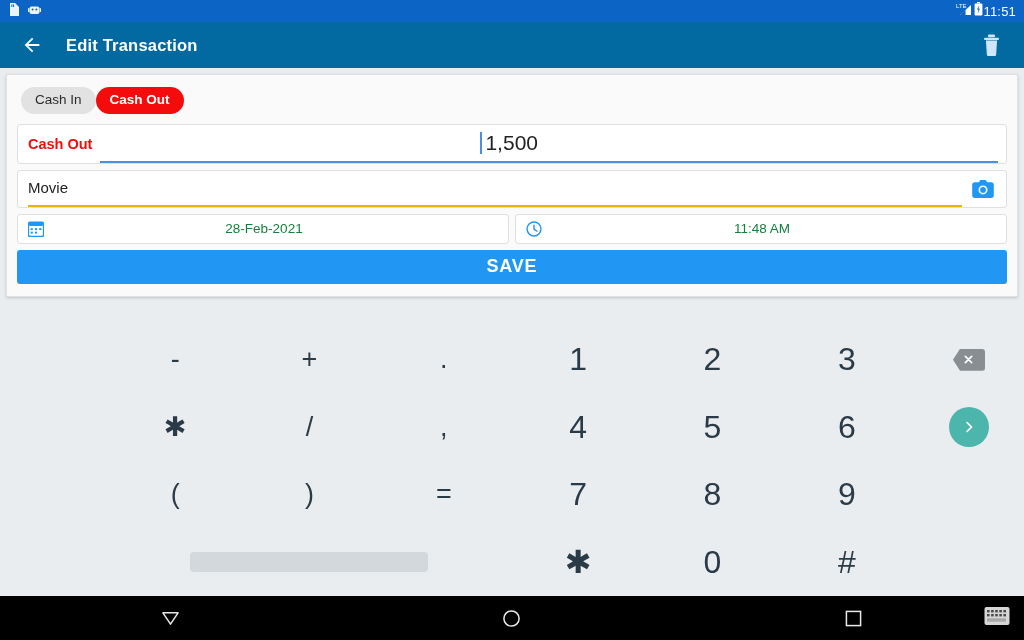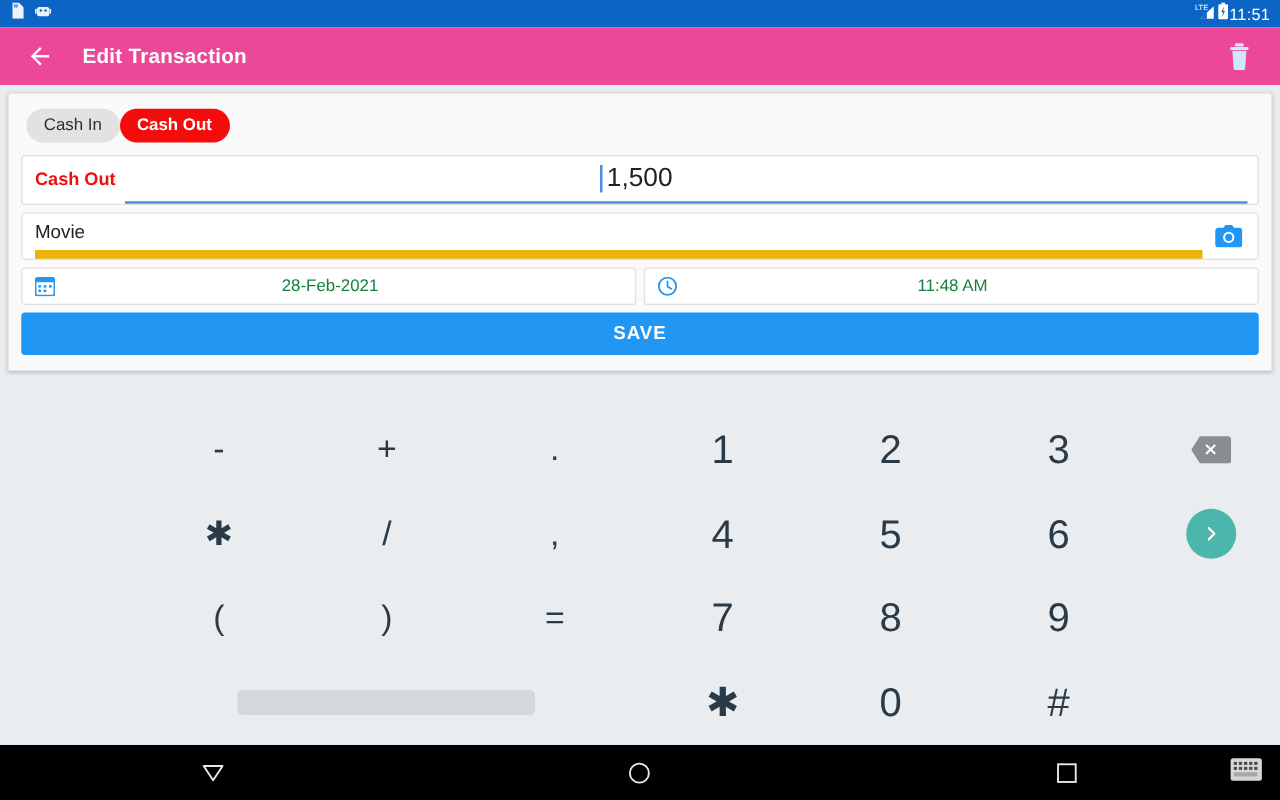--- a/index.html
+++ b/index.html
@@ -17,21 +17,21 @@
     display: flex; align-items: center; justify-content: space-between;
     padding: 0 8px;
   }
   .sb-left { display: flex; align-items: center; gap: 9px; }
   .sb-right { display: flex; align-items: center; gap: 0; }
   .sb-time { font-size: 13px; font-weight: 500; letter-spacing: .2px; }
   .sb-ico { display: block; }
 
   
   .appbar {
-    height: 46px; background: #ec4899; color: #fff;
+    height: 46px; background: #0369a1; color: #fff;
     display: flex; align-items: center; padding: 0 14px;
   }
   .appbar .back { width: 36px; height: 36px; display: flex; align-items: center; justify-content: center; cursor: pointer; }
   .appbar .title {
     font-size: 16.5px; font-weight: bold; margin-left: 16px; letter-spacing: .2px;
   }
   .appbar .spacer { flex: 1; }
   .appbar .trash { width: 38px; height: 38px; display: flex; align-items: center; justify-content: center; cursor: pointer; }
 
   
@@ -70,38 +70,38 @@
     position: relative; white-space: nowrap;
   }
   .caret {
     position: absolute; left: -5px; top: 50%; transform: translateY(-50%);
     width: 2px; height: 22px; background: #4a90e2;
   }
 
   .note-field { height: 38px; padding: 0 8px 0 10px; }
   .note-inputbox {
     flex: 1; height: 100%; display: flex; align-items: center;
-    border-bottom: 7px solid #eab308;
+    border-bottom: 2px solid #eab308;
   }
   .note-val { font-size: 15px; color: #222; }
   .cam-btn { width: 30px; height: 30px; display: flex; align-items: center; justify-content: center; margin-left: 6px; cursor: pointer; }
 
   .datetime-row { display: flex; gap: 6px; margin-bottom: 6px; }
   .dt-field {
     flex: 1; background: #fff; border: 1px solid #e0e0e0; border-radius: 3px;
     height: 30px; display: flex; align-items: center; padding: 0 8px;
     cursor: pointer;
   }
   .dt-ico { width: 20px; display: flex; align-items: center; justify-content: center; }
   .dt-text { flex: 1; text-align: center; font-size: 13.5px; color: #15803d; padding-right: 18px; }
 
   .save-btn {
     height: 34px; background: #2196f3; color: #fff;
     border: none; border-radius: 3px; width: 100%;
-    font-size: 15px; font-weight: bold; letter-spacing: .8px;
+    font-size: 18px; font-weight: bold; letter-spacing: .8px;
     cursor: pointer; font-family: inherit;
   }
 
   
   .keyboard {
     position: absolute; left: 0; right: 0; top: 326px; bottom: 44px;
     background: #e9edf0;
   }
   .kb-grid {
     position: absolute; inset: 0;

